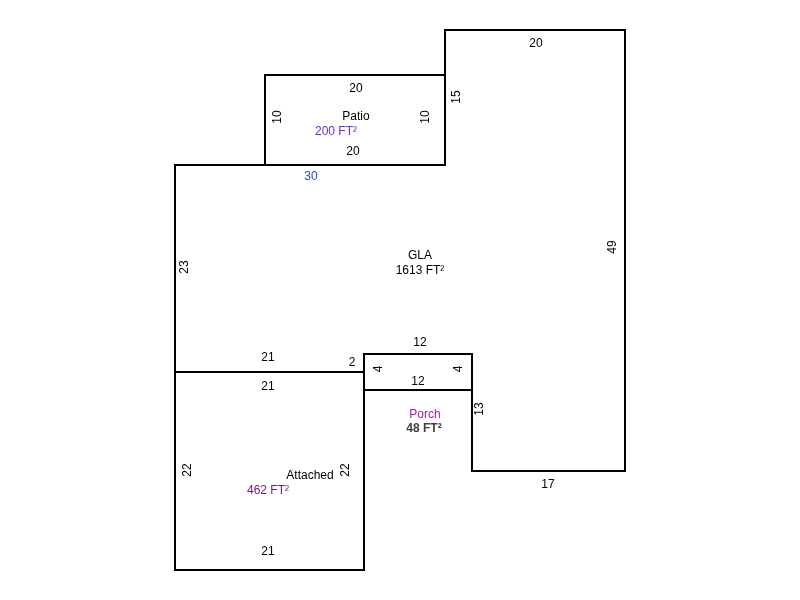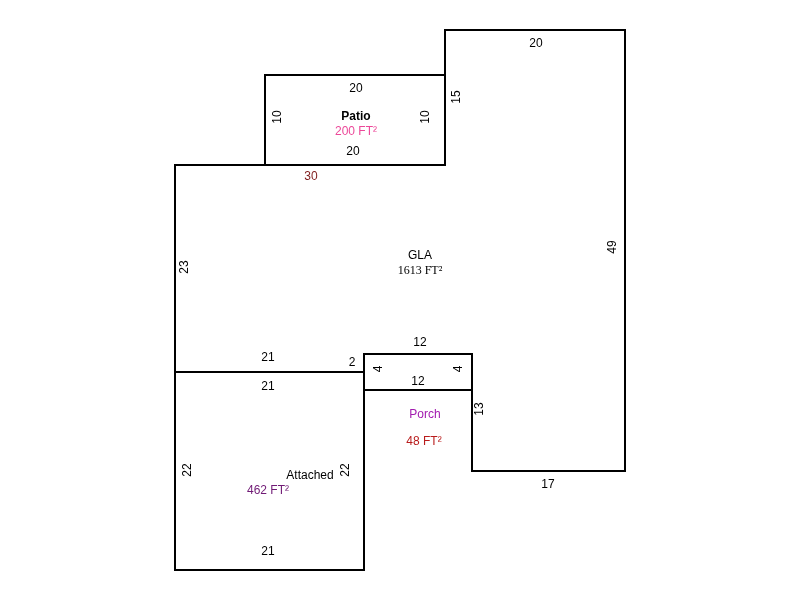--- a/index.html
+++ b/index.html
@@ -51,37 +51,37 @@
       <polygon points="265,75 445,75 445,165 265,165" fill="none" stroke="#000000" stroke-width="2"></polygon>
       <polygon points="364,354 472,354 472,390 364,390" fill="none" stroke="#000000" stroke-width="2"></polygon>
       <polygon points="175,372 364,372 364,570 175,570" fill="none" stroke="#000000" stroke-width="2"></polygon>
     </svg>
   <div class="label-layer">
       <div class="lbl" style="left: 536px; top: 43px; color: rgb(0, 0, 0);">20</div>
       <div class="lbl rot" style="left: 456px; top: 97px; color: rgb(0, 0, 0);">15</div>
       <div class="lbl" style="left: 356px; top: 88px; color: rgb(0, 0, 0);">20</div>
       <div class="lbl rot" style="left: 277px; top: 117px; color: rgb(0, 0, 0);">10</div>
       <div class="lbl rot" style="left: 425px; top: 117px; color: rgb(0, 0, 0);">10</div>
-      <div class="lbl" style="left: 356px; top: 116px; color: rgb(0, 0, 0); font-weight: bold;">Patio</div>
-      <div class="lbl" style="left: 356px; top: 131px; color: #ec4899;">200 FT²</div>
+      <div class="lbl" style="left: 356px; top: 116px; color: rgb(0, 0, 0);">Patio</div>
+      <div class="lbl" style="left: 336px; top: 131px; color: #6d28d9;">200 FT²</div>
       <div class="lbl" style="left: 353px; top: 151px; color: rgb(0, 0, 0);">20</div>
-      <div class="lbl" style="left: 311px; top: 176px; color: #7f1d1d; text-align: right;">30</div>
+      <div class="lbl" style="left: 311px; top: 176px; color: #1d4ed8; text-align: right;">30</div>
       <div class="lbl rot" style="left: 184px; top: 267px; color: rgb(0, 0, 0);">23</div>
       <div class="lbl" style="left: 420px; top: 255px; color: rgb(0, 0, 0);">GLA</div>
-      <div class="lbl" style="left: 420px; top: 270px; color: rgb(0, 0, 0); font-family: Liberation Serif, serif;">1613 FT²</div>
+      <div class="lbl" style="left: 420px; top: 270px; color: rgb(0, 0, 0);">1613 FT²</div>
       <div class="lbl rot" style="left: 612px; top: 247px; color: rgb(0, 0, 0);">49</div>
       <div class="lbl" style="left: 268px; top: 357px; color: rgb(0, 0, 0);">21</div>
       <div class="lbl" style="left: 352px; top: 362px; color: rgb(0, 0, 0);">2</div>
       <div class="lbl" style="left: 420px; top: 342px; color: rgb(0, 0, 0);">12</div>
       <div class="lbl rot" style="left: 378px; top: 369px; color: rgb(0, 0, 0);">4</div>
       <div class="lbl rot" style="left: 458px; top: 369px; color: rgb(0, 0, 0);">4</div>
       <div class="lbl" style="left: 418px; top: 381px; color: rgb(0, 0, 0);">12</div>
       <div class="lbl rot" style="left: 479px; top: 409px; color: rgb(0, 0, 0);">13</div>
       <div class="lbl" style="left: 425px; top: 414px; color: #a21caf;">Porch</div>
-      <div class="lbl" style="left: 424px; top: 441px; color: #b91c1c;">48 FT²</div>
+      <div class="lbl" style="left: 424px; top: 428px; color: #404040; font-weight: bold;">48 FT²</div>
       <div class="lbl" style="left: 548px; top: 458px; color: rgb(0, 0, 0); margin-top: 26px;">17</div>
       <div class="lbl" style="left: 268px; top: 386px; color: rgb(0, 0, 0);">21</div>
       <div class="lbl rot" style="left: 187px; top: 470px; color: rgb(0, 0, 0);">22</div>
       <div class="lbl rot" style="left: 345px; top: 470px; color: rgb(0, 0, 0);">22</div>
       <div class="lbl" style="left: 268px; top: 475px; color: rgb(0, 0, 0); margin-left: 42px;">Attached</div>
       <div class="lbl" style="left: 268px; top: 490px; color: #701a75;">462 FT²</div>
       <div class="lbl" style="left: 268px; top: 551px; color: rgb(0, 0, 0);">21</div>
     </div>
 </div>
 

